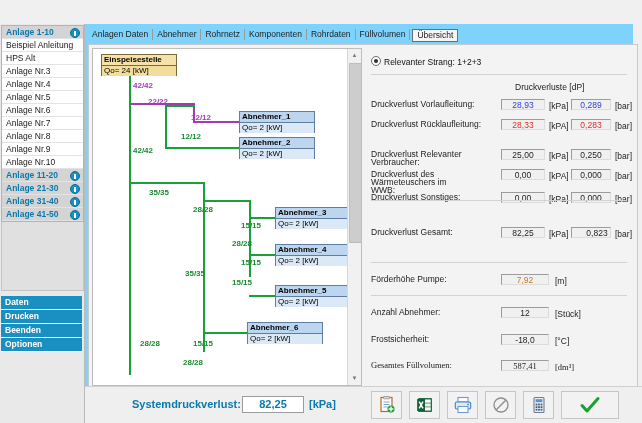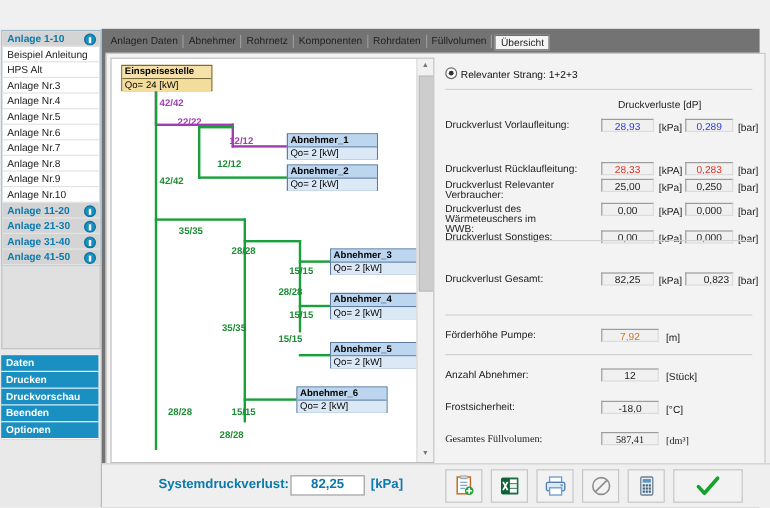--- a/index.html
+++ b/index.html
@@ -62,21 +62,21 @@
   .mbtn{
     height:13px;line-height:13px;padding-left:4px;
     background:#1a8fc1;color:#ffffff;font-size:8.5px;font-weight:bold;
     border-bottom:1px solid #ffffff;white-space:nowrap;overflow:hidden;
     cursor:pointer;
   }
 
   
   .main{
     position:absolute;left:85px;top:24px;width:548px;height:399px;
-    background:#737373;
+    background:#7dd3fc;
   }
 
   
   .tabs{position:absolute;left:3px;top:5px;height:13px;}
   .tab{
     display:inline-block;height:11px;line-height:11px;
     padding:0 4px;font-size:8.5px;color:#222;
     border-right:1px solid #9a9a9a;
     white-space:nowrap;cursor:pointer;vertical-align:top;
   }
@@ -223,21 +223,20 @@
         <div class="tnode"><span>Anlage Nr.9</span></div>
         <div class="tnode"><span>Anlage Nr.10</span></div>
         <div class="tnode grp"><span>Anlage 11-20</span><span class="bullet"></span></div>
         <div class="tnode grp"><span>Anlage 21-30</span><span class="bullet"></span></div>
         <div class="tnode grp"><span>Anlage 31-40</span><span class="bullet"></span></div>
         <div class="tnode grp"><span>Anlage 41-50</span><span class="bullet"></span></div>
       </div>
     <div class="menu" style="top: 272px;">
         <div class="mbtn">Daten</div>
         <div class="mbtn">Drucken</div>
-        <div class="mbtn">Druckvorschau</div>
         <div class="mbtn">Beenden</div>
         <div class="mbtn">Optionen</div>
       </div>
   <div class="filler" style="top: 198px; height: 68px;"></div>
     </div>
 
   <div class="main">
 
     <div class="tabs"><div class="tab">Anlagen Daten</div><div class="tab">Abnehmer</div><div class="tab">Rohrnetz</div><div class="tab">Komponenten</div><div class="tab">Rohrdaten</div><div class="tab">Füllvolumen</div><div class="tab sel last">Übersicht</div></div>
 
@@ -338,21 +337,21 @@
         <div class="colhdr" style="left:150px;top:34px;">Druckverluste [dP]</div>
 
         <div id="rows">
             <div class="row" style="top: 50px;">
               <div class="lab c-blue"><span>Druckverlust Vorlaufleitung:</span></div>
               <div class="fld c-blue" style="left: 136px; top: 1px; width: 44px;">28,93</div>
               <div class="unit" style="left: 184px; top: 3px;">[kPa]</div>
               <div class="fld c-blue" style="left: 206px; top: 1px; width: 40px;">0,289</div>
               <div class="unit" style="left: 250px; top: 3px;">[bar]</div>
             </div>
-            <div class="row" style="top: 70px; margin-top: 16px;">
+            <div class="row" style="top: 70px;">
               <div class="lab c-red"><span>Druckverlust Rücklaufleitung:</span></div>
               <div class="fld c-red" style="left: 136px; top: 1px; width: 44px;">28,33</div>
               <div class="unit" style="left: 184px; top: 3px;">[kPA]</div>
               <div class="fld c-red" style="left: 206px; top: 1px; width: 40px;">0,283</div>
               <div class="unit" style="left: 250px; top: 3px;">[bar]</div>
             </div>
             <div class="row" style="top: 100px;">
               <div class="lab"><span>Druckverlust Relevanter Verbraucher:</span></div>
               <div class="fld" style="left: 136px; top: 1px; width: 44px;">25,00</div>
               <div class="unit" style="left: 184px; top: 3px;">[kPa]</div>

